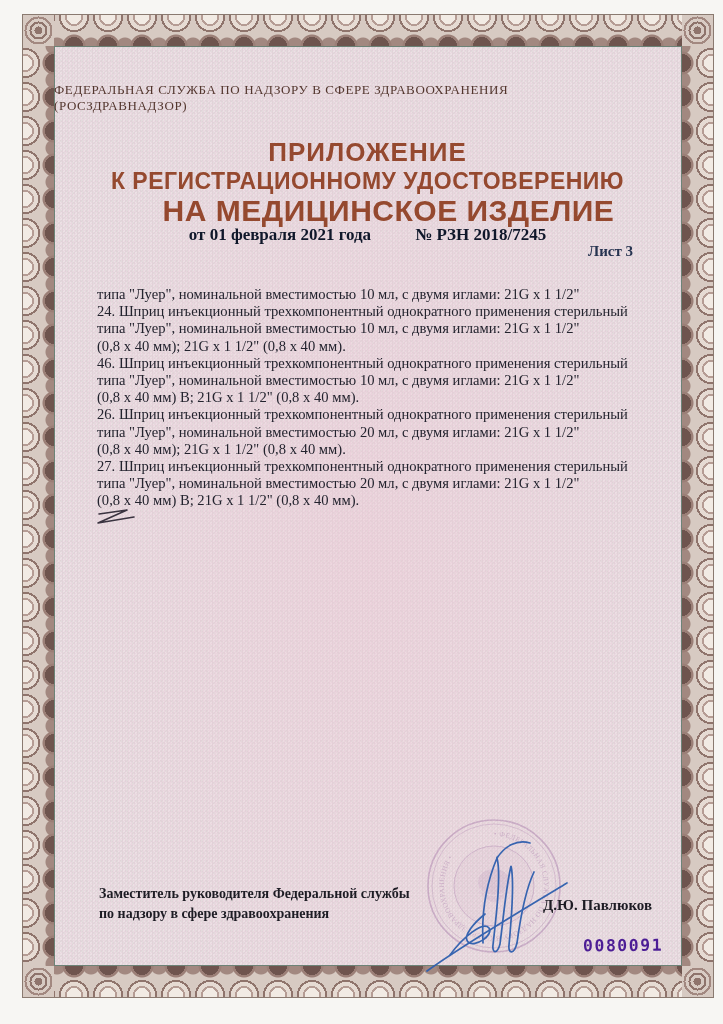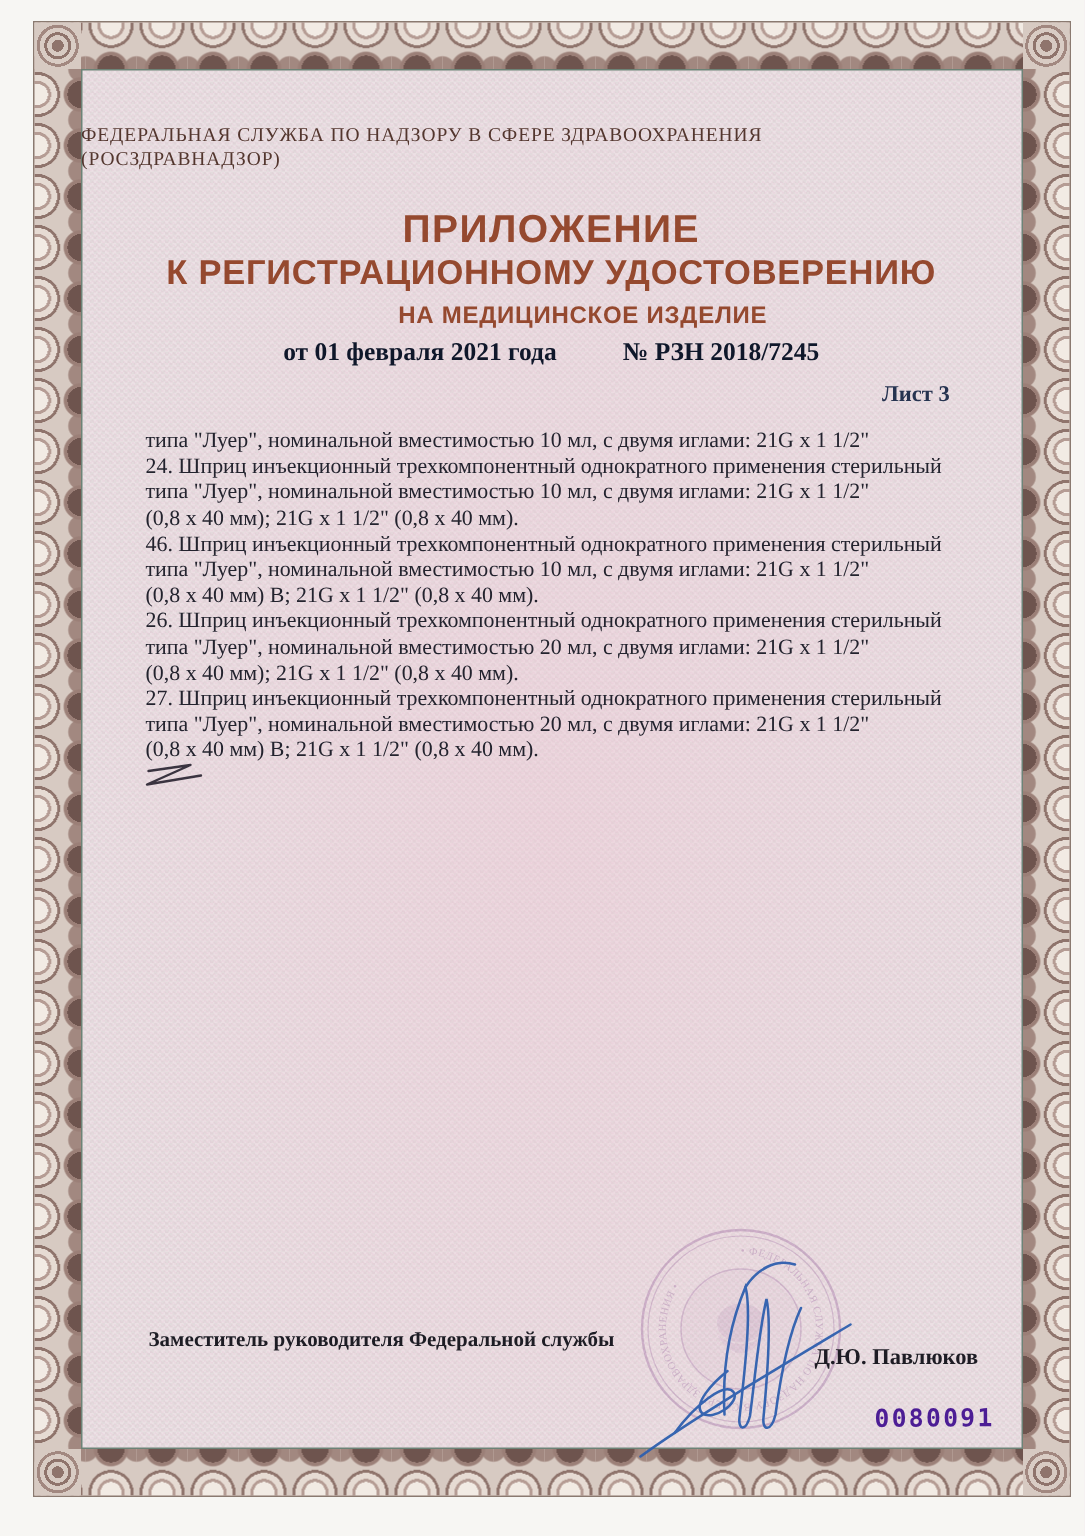--- a/index.html
+++ b/index.html
@@ -80,27 +80,27 @@
     color:#53362e;font-size:13px;letter-spacing:0.6px;line-height:16px;
     font-family:"Liberation Serif", serif;
   }
   .title{
     left:54px;right:42px;top:137px;text-align:center;
     color:#95492f;font-weight:bold;
     font-family:"Liberation Sans", sans-serif;
   }
   .title .t1{font-size:26px;line-height:30px;letter-spacing:1px;}
   .title .t2{font-size:23px;line-height:29px;letter-spacing:0.5px;}
-  .title .t3{font-size:16px;line-height:29px;letter-spacing:0.5px;padding-left:42px;}
+  .title .t3{font-size:30px;line-height:29px;letter-spacing:0.5px;padding-left:42px;}
   .dateline{top:225px;left:54px;right:42px;text-align:center;
     color:#0f172a;font-weight:bold;font-size:17px;
     font-family:"Liberation Serif", serif;}
   .dateline .num{margin-left:44px;}
   .sheet{top:243px;left:588px;color:#263350;font-weight:bold;font-size:15px;
-    font-family:"Liberation Serif", serif;margin-top:12px;}
+    font-family:"Liberation Serif", serif;}
   .bodytext{
     top:286px;left:97px;width:560px;
     color:#23232e;font-size:14.6px;line-height:17.2px;
     font-family:"Liberation Serif", serif;
   }
   .bodytext div{white-space:nowrap;}
   .signer{
     top:884px;left:99px;color:#1d1c24;font-weight:bold;
     font-size:14px;line-height:19.5px;
     font-family:"Liberation Serif", serif;
@@ -188,18 +188,19 @@
     <g fill="none" stroke="#2e5fae" stroke-width="1.7" stroke-linecap="round" opacity="0.95">
       <path d="M22,176 C58,150 112,118 162,88"></path>
       <path d="M45,160 C58,142 78,126 84,133 C89,140 70,153 63,147 C57,141 70,127 80,119"></path>
       <path d="M78,148 C76,110 84,82 92,63 C96,78 92,115 88,150 C87,158 92,160 95,149 C99,118 101,92 106,71 C109,84 107,118 104,150 C103,159 109,160 112,148 C116,118 121,94 129,77"></path>
       <path d="M92,63 C100,51 112,44 125,48"></path>
     </g>
   </svg>
 
   <div class="abs signer">
     <div>Заместитель руководителя Федеральной службы</div>
+    <div>по надзору в сфере здравоохранения</div>
   </div>
   <div class="abs signame">Д.Ю. Павлюков</div>
 
   <div class="abs serial">0080091</div>
 
 </div>
 
 </body></html>

